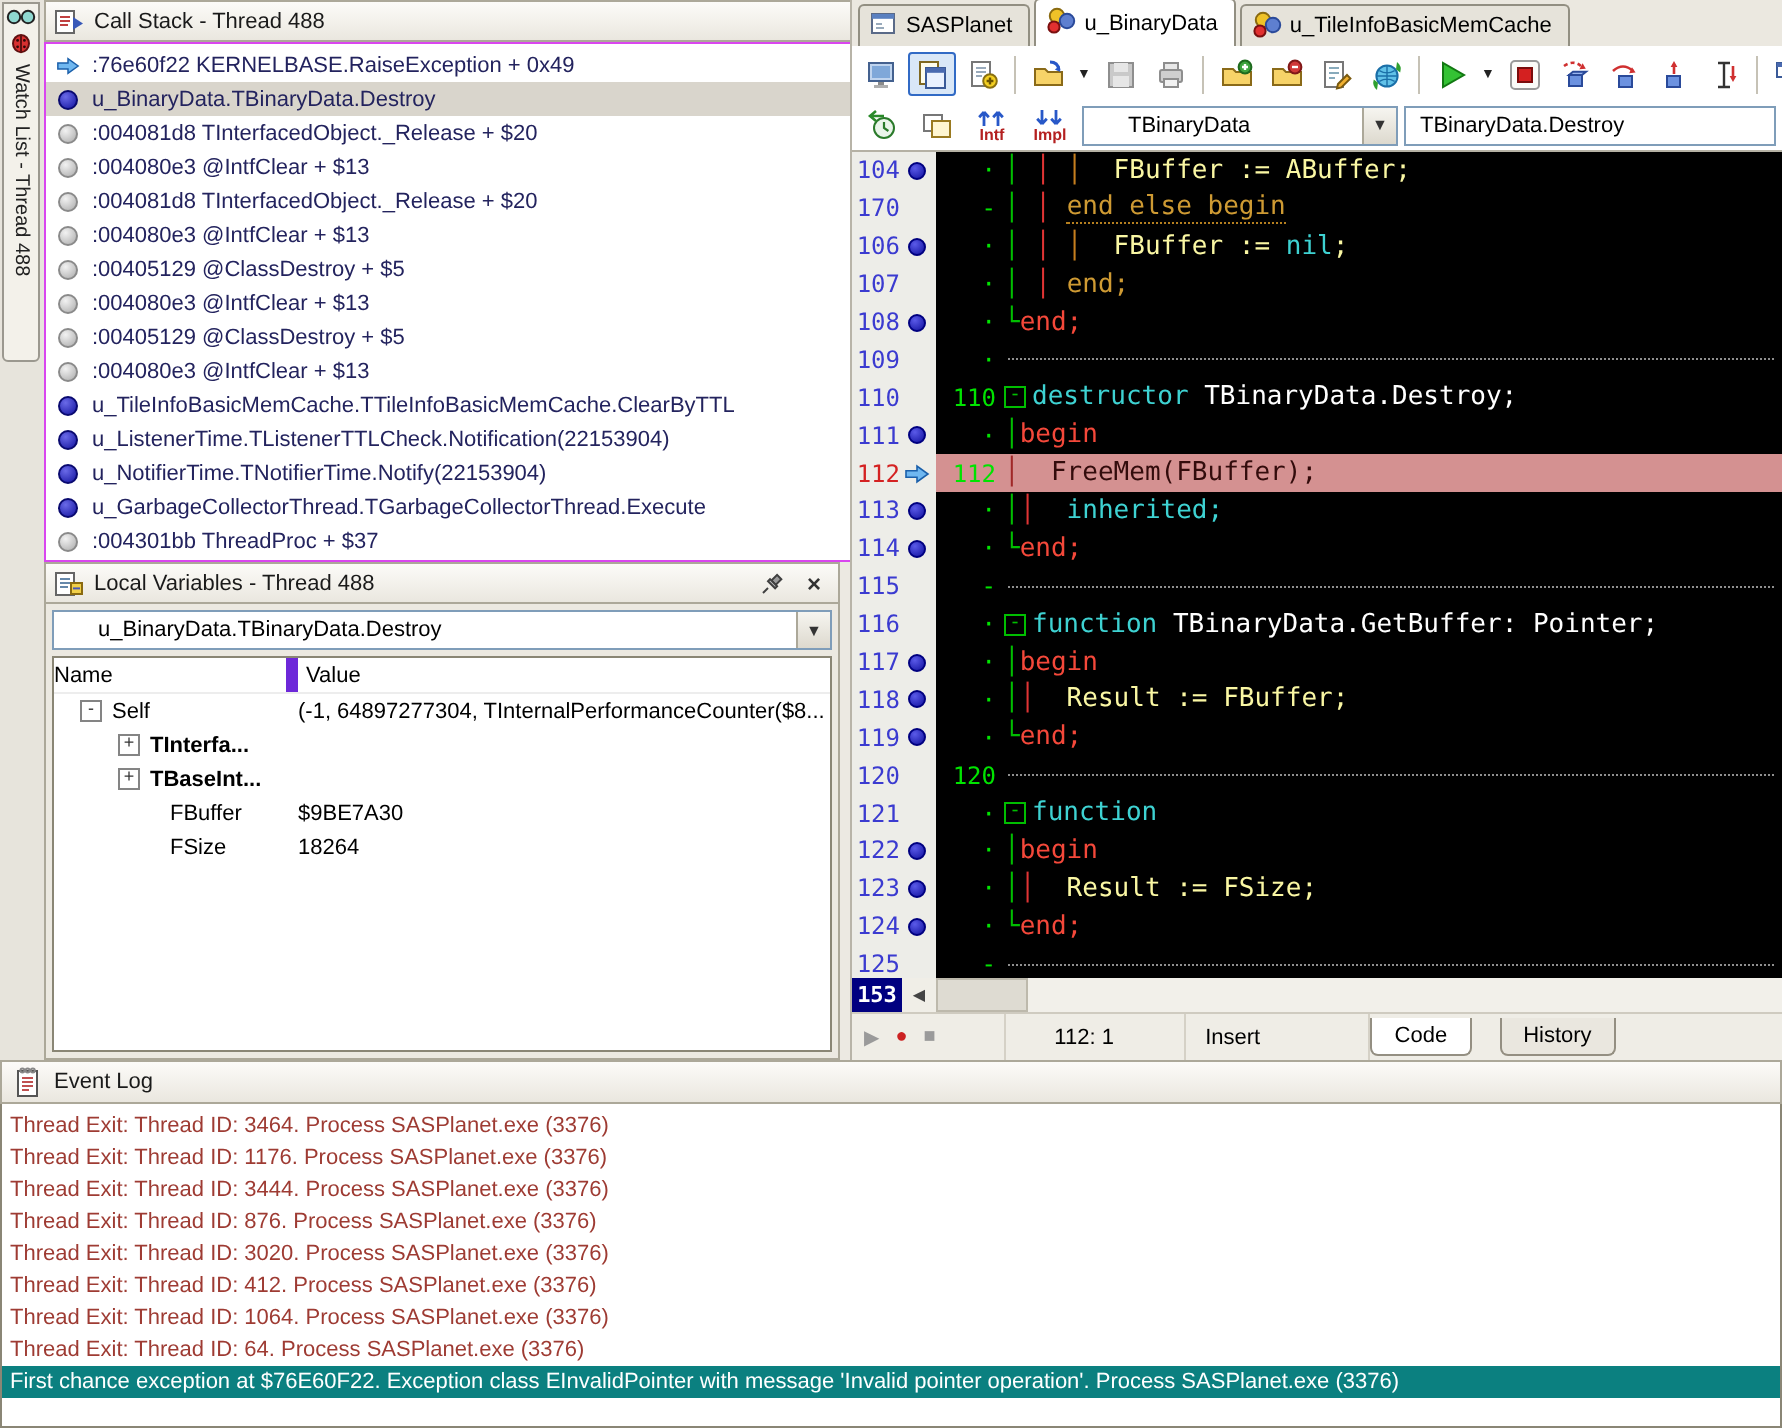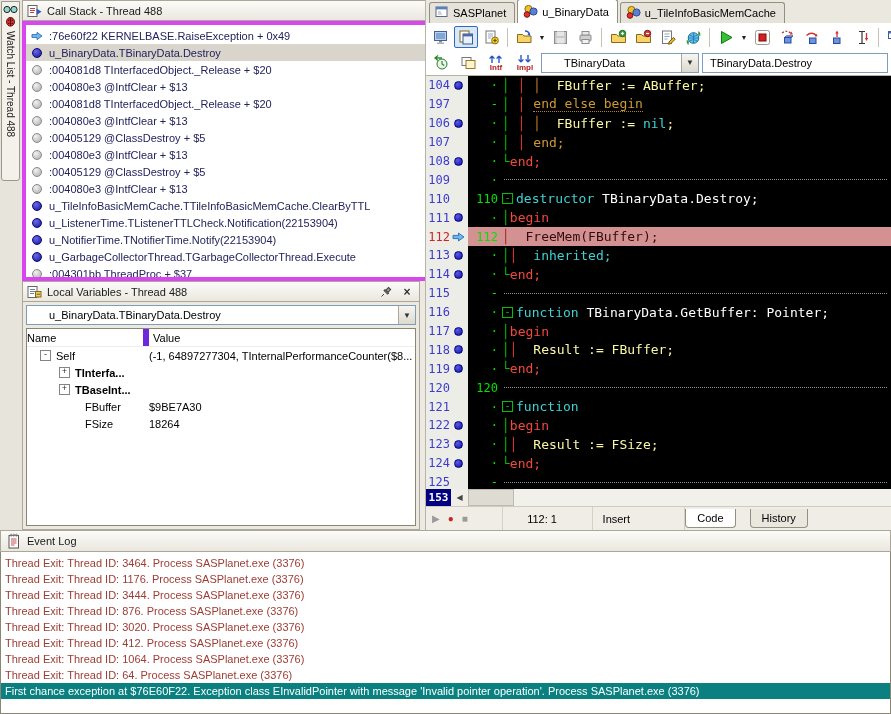--- a/index.html
+++ b/index.html
@@ -17,21 +17,21 @@
 
   
   #watch-strip{position:absolute;left:0;top:0;width:22px;height:530px;background:#E7E4DC;}
   .watch-tab{position:absolute;left:1px;top:1px;width:19px;height:180px;background:#F3F1EA;
              border:1px solid #9B988F;border-radius:0 0 3px 3px;display:flex;flex-direction:column;
              align-items:center;padding-top:2px;box-sizing:border-box;}
   .watch-label{writing-mode:vertical-rl;font-size:10px;color:#222;margin-top:2px;white-space:nowrap;}
 
   
   #call-stack{left:22px;top:0;width:472px;height:281px;}
-  .cs-body{position:absolute;left:0;top:21px;right:0;bottom:0;background:#FFF;border:4px solid #d946ef;
+  .cs-body{position:absolute;left:0;top:21px;right:0;bottom:0;background:#FFF;border:1px solid #d946ef;
            box-sizing:border-box;display:flex;}
   .cs-list{flex:1;overflow:hidden;padding-top:2px;}
   .cs-row{height:17px;display:flex;align-items:center;gap:6px;padding-left:5px;color:#23235E;white-space:nowrap;}
   .cs-row.sel{background:#D9D5CC;}
   .cs-ic{width:12px;display:flex;justify-content:center;flex-shrink:0;}
   .cs-ic.blue i{width:8px;height:8px;border-radius:50%;background:radial-gradient(circle at 35% 30%,#6A6AE8,#1414A0);
                 border:1px solid #0A0A70;display:block;}
   .cs-ic.gray i{width:8px;height:8px;border-radius:50%;background:radial-gradient(circle at 35% 30%,#F2F2F2,#ABABAB);
                 border:1px solid #8A8A8A;display:block;}
   .vscroll{width:17px;background:#F3F2EC;border-left:1px solid #CFCBC0;display:flex;flex-direction:column;}
@@ -553,21 +553,21 @@
           <div class="cl-g">
             <span class="cl-num">104</span>
             <span class="cl-dot">
               <span class="bp"></span>
             </span>
           </div>
           <div class="cl-c"><span class="cl-mnum">·</span><span class="seg-lg">│ </span><span class="seg-lr">│ </span><span class="seg-lo">│ </span><span class="seg-y"> FBuffer := ABuffer;</span></div>
         </div>
         <div class="cl">
           <div class="cl-g">
-            <span class="cl-num">197</span>
+            <span class="cl-num">170</span>
             <span class="cl-dot"></span>
           </div>
           <div class="cl-c"><span class="cl-mnum">-</span><span class="seg-lg">│ </span><span class="seg-lr">│ </span><span class="seg-ou">end else begin</span></div>
         </div>
         <div class="cl">
           <div class="cl-g">
             <span class="cl-num">106</span>
             <span class="cl-dot">
               <span class="bp"></span>
             </span>

